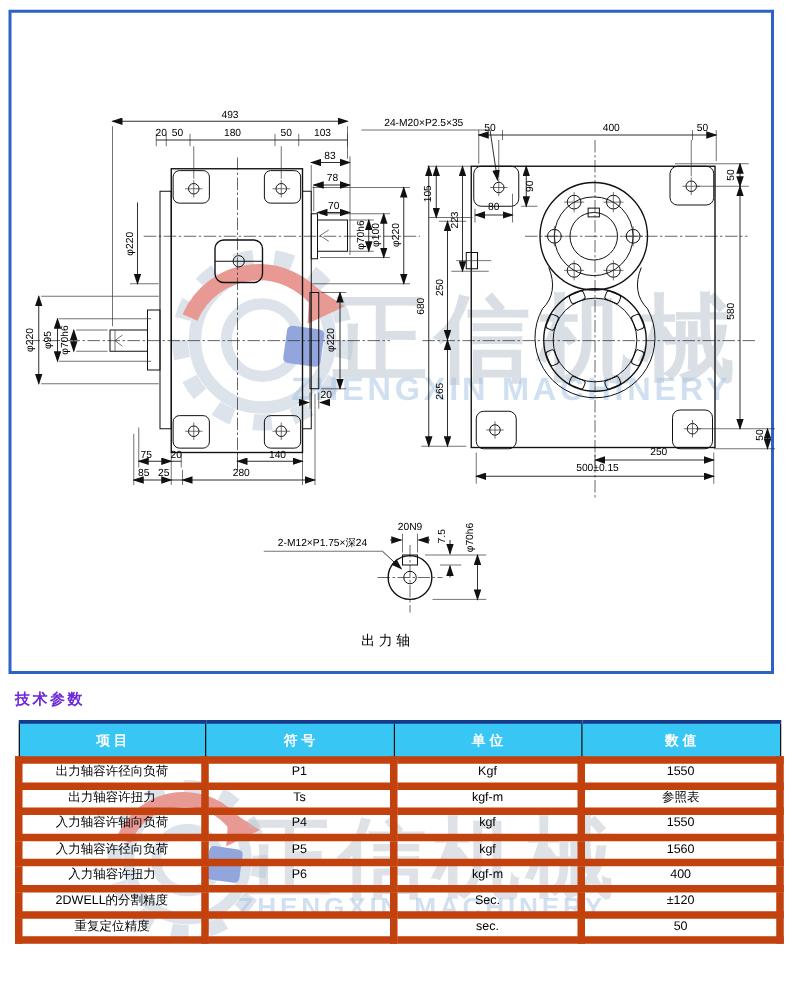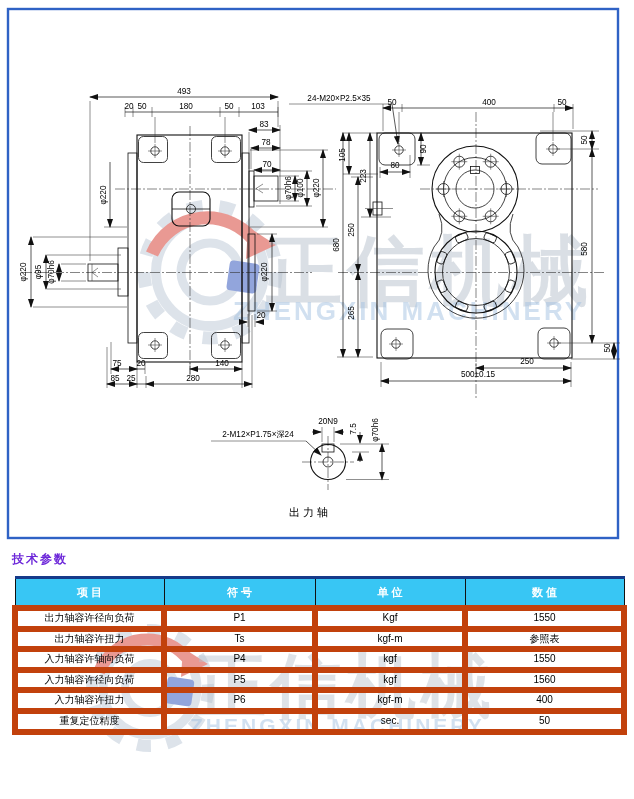--- a/index.html
+++ b/index.html
@@ -385,19 +385,25 @@
       <td>kgf</td>
       <td>1560</td>
     </tr>
     <tr>
       <td>入力轴容许扭力</td>
       <td>P6</td>
       <td>kgf-m</td>
       <td>400</td>
     </tr>
     <tr>
+      <td>2DWELL的分割精度</td>
+      <td></td>
+      <td>Sec.</td>
+      <td>±120</td>
+    </tr>
+    <tr>
       <td>重复定位精度</td>
       <td></td>
       <td>sec.</td>
       <td>50</td>
     </tr>
   </tbody>
 </table>
 
 </body></html>

